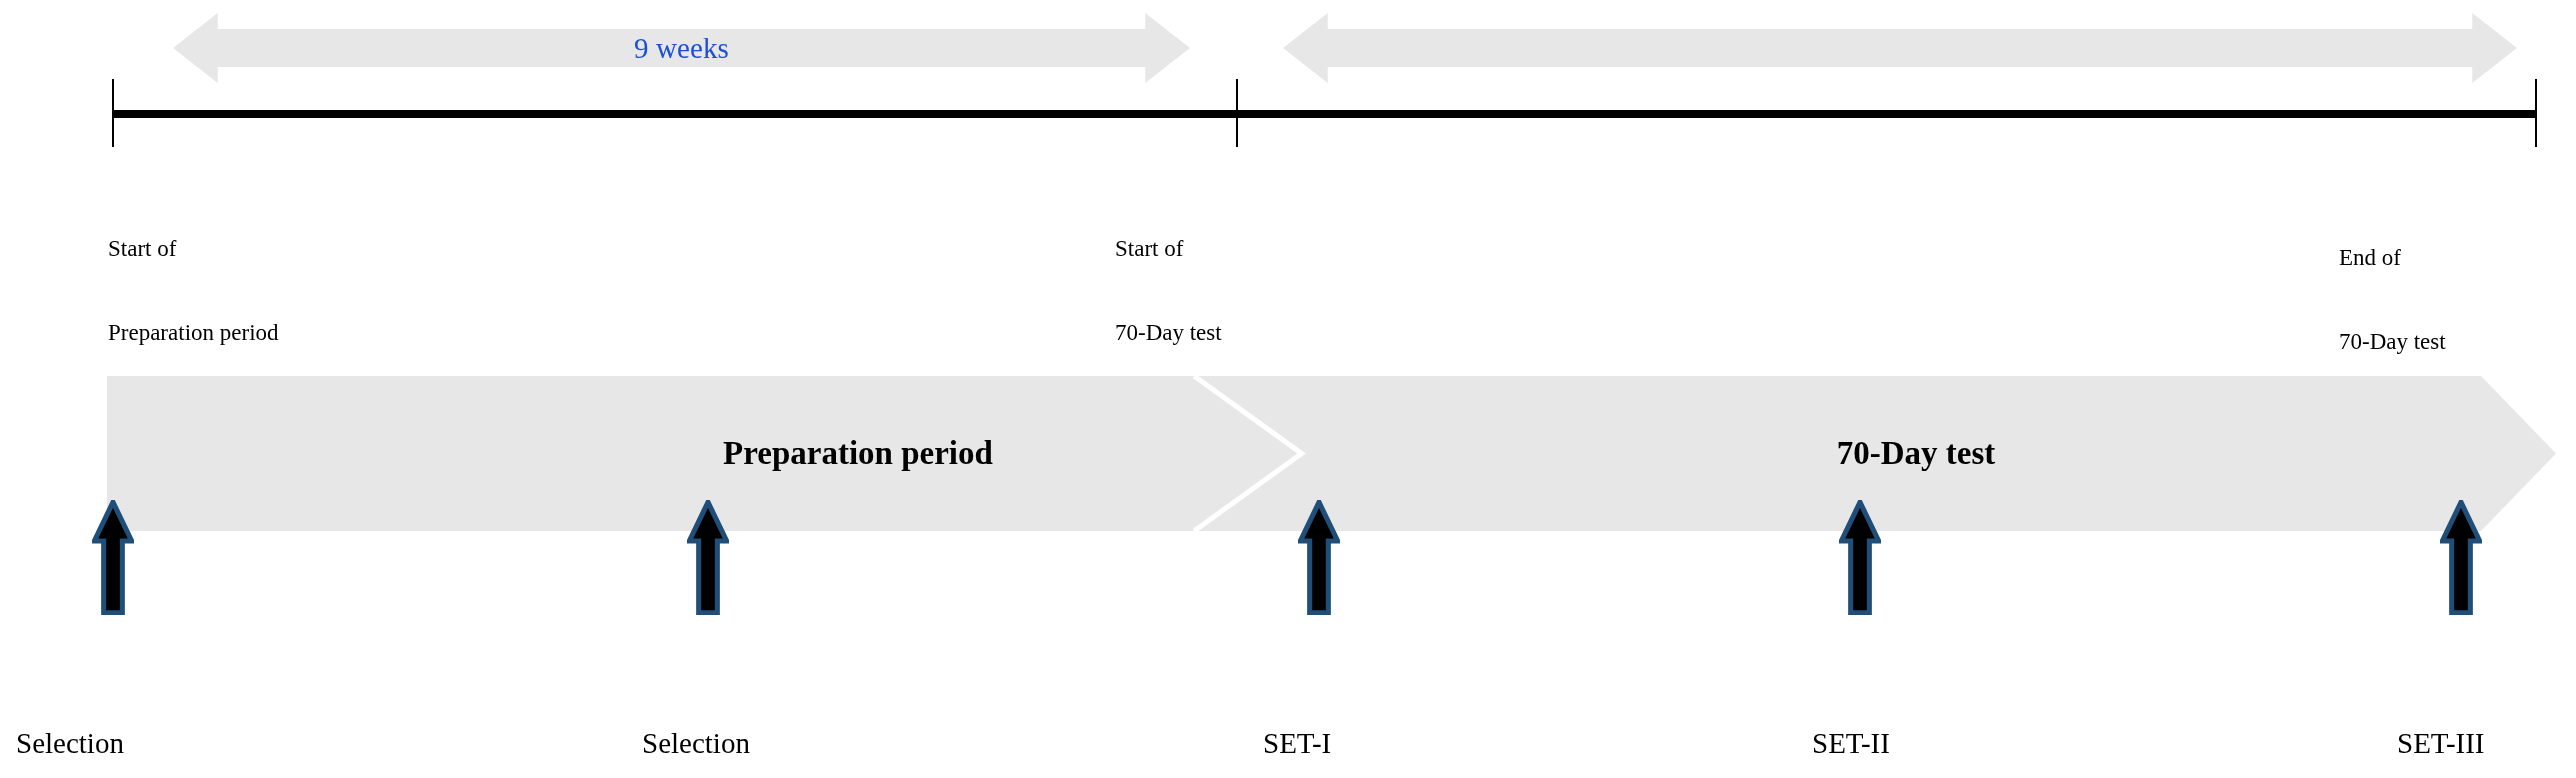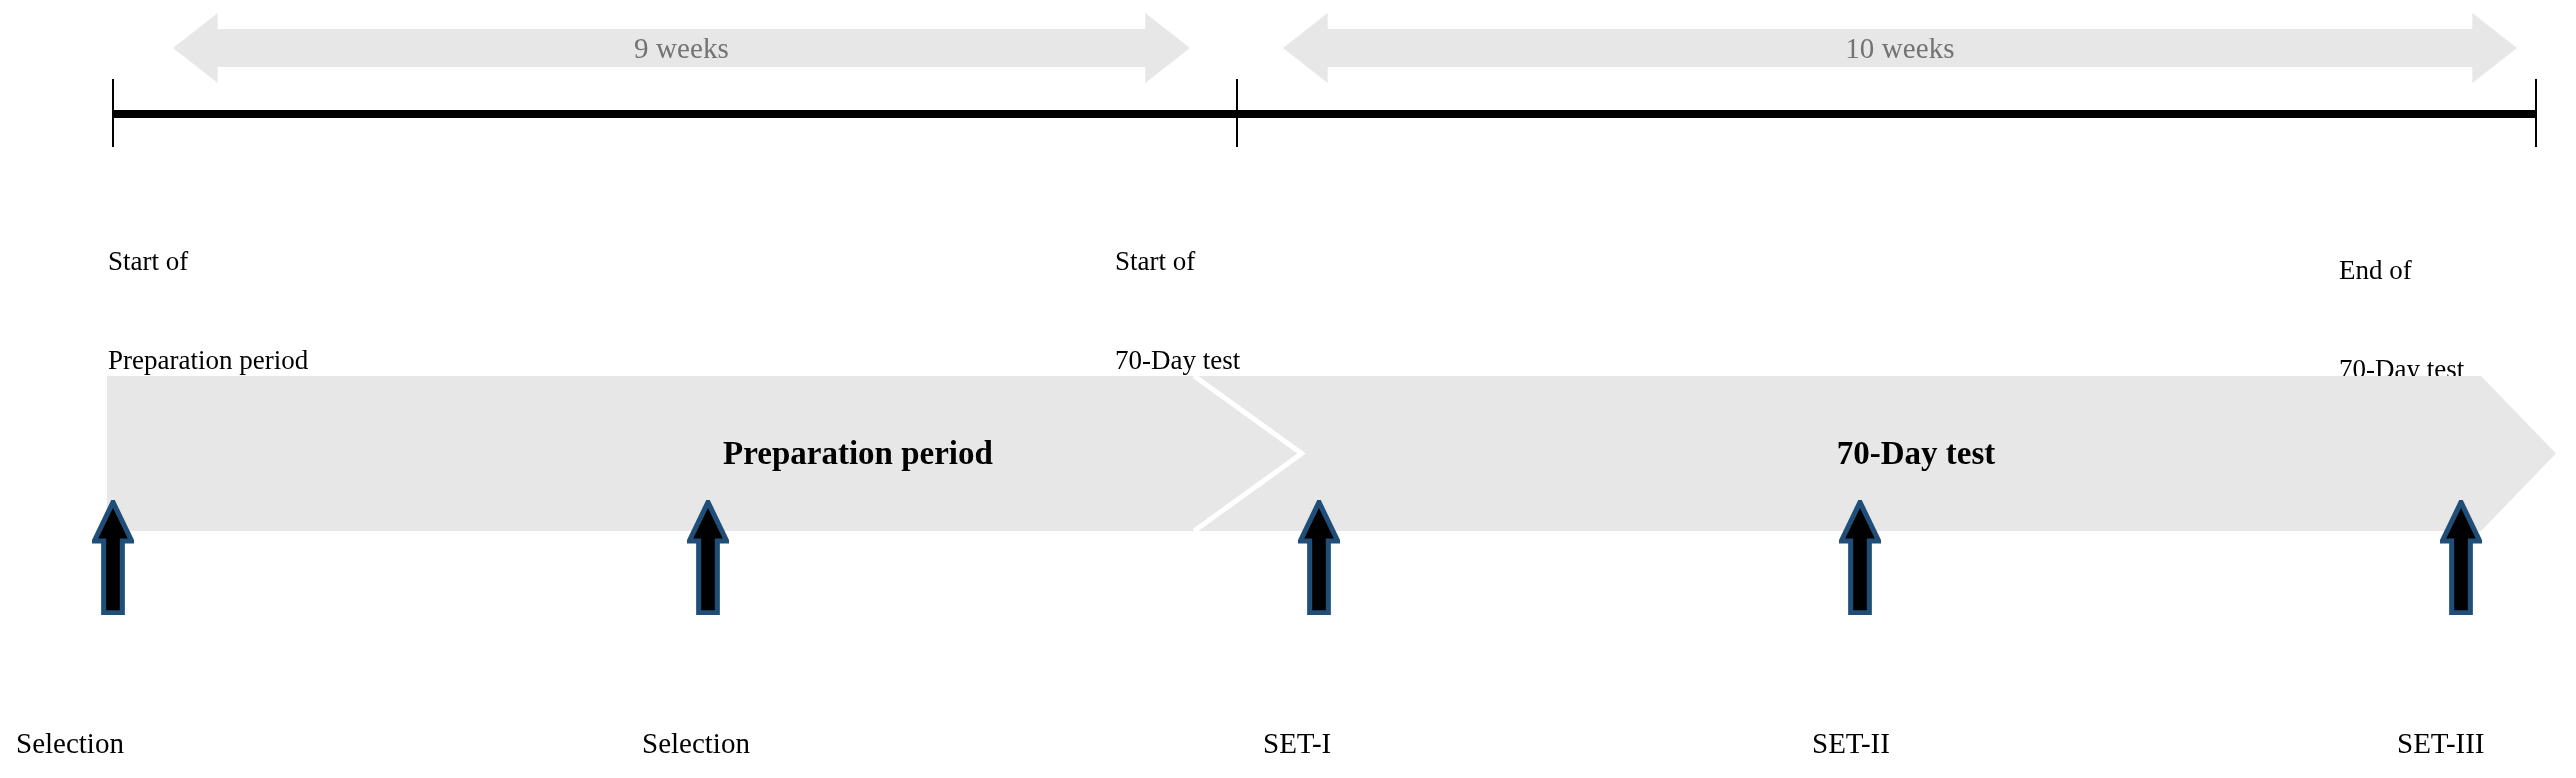--- a/index.html
+++ b/index.html
@@ -23,40 +23,40 @@
   
   .dur-arrow { position: absolute; }
   .dur-label {
     position: absolute;
     left: 0; right: 0;
     top: 50%;
     transform: translateY(-50%);
     text-align: center;
     font-size: 29px;
     line-height: 1;
-    color: #737373;
+    color: #1d4ed8;
     letter-spacing: 0.1px;
   }
 
   
   .axis-line {
     position: absolute;
     background: #000000;
     height: 8px;
   }
   .axis-tick {
     position: absolute;
     width: 2.2px;
     background: #000000;
   }
 
   
   .axis-label {
     position: absolute;
-    font-size: 27px;
+    font-size: 23px;
     line-height: 1.22;
     white-space: pre;
     color: #000;
   }
 
   
   .banner-wrap { position: absolute; }
   .banner-text {
     position: absolute;
     font-size: 33px;
@@ -88,21 +88,20 @@
     <svg width="1017" height="70" viewBox="0 0 1410 97" preserveAspectRatio="none">
       <polygon points="0,48.5 62,0 62,22 1348,22 1348,0 1410,48.5 1348,97 1348,75 62,75 62,97" fill="#E7E7E7"></polygon>
     </svg>
     <div class="dur-label">9 weeks</div>
   </div>
 
   <div class="dur-arrow" style="left:1283px; top:13px; width:1234px; height:70px;">
     <svg width="1234" height="70" viewBox="0 0 1712 97" preserveAspectRatio="none">
       <polygon points="0,48.5 62,0 62,22 1650,22 1650,0 1712,48.5 1650,97 1650,75 62,75 62,97" fill="#E7E7E7"></polygon>
     </svg>
-    <div class="dur-label">10 weeks</div>
   </div>
 
   <div class="axis-line" style="left:112px; top:110px; width:2424px;"></div>
 
   <div class="axis-tick" style="left:112px; top:79px; height:68px;"></div>
   <div class="axis-tick" style="left:1236px; top:79px; height:68px;"></div>
   <div class="axis-tick" style="left:2535px; top:79px; height:68px;"></div>
 
   <div class="axis-label" style="left:108px; top:179px;">
     <div>Start of</div>

